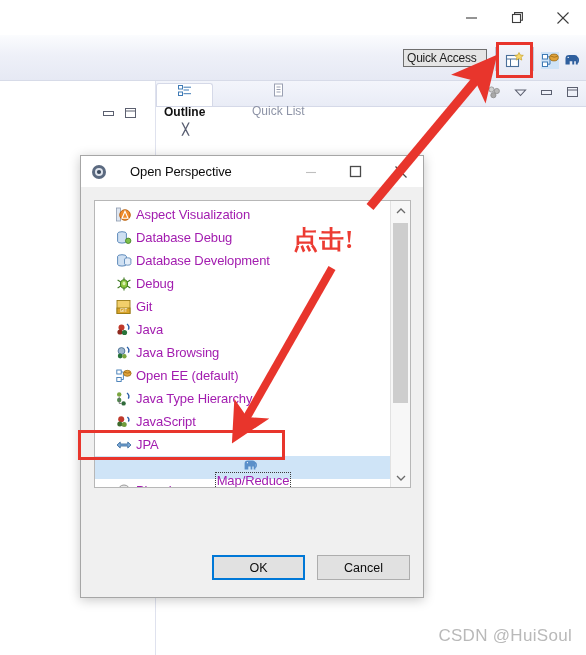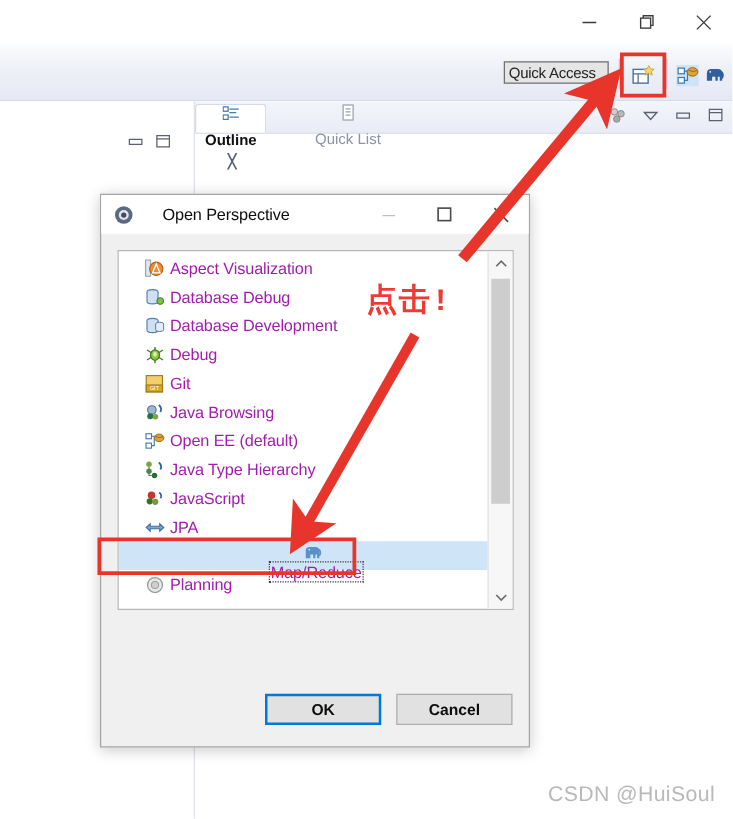--- a/index.html
+++ b/index.html
@@ -276,21 +276,20 @@
     width: 15px; height: 180px;
     background: #cdcdcd;
   }
 
   
   #dialog-buttons {
     position: absolute;
     right: 13px; bottom: 17px;
     display: flex;
     gap: 12px;
-    font-weight: bold;
   }
   .dlg-action {
     width: 93px; height: 25px;
     font-size: 12.5px;
     color: #0c0c0c;
     background: #e1e1e1;
     border: 1px solid #adadad;
     display: flex; align-items: center; justify-content: center;
     box-sizing: border-box;
   }
@@ -305,21 +304,21 @@
     pointer-events: none;
     z-index: 20;
   }
   #click-label {
     position: absolute;
     left: 293px; top: 223px;
     font-size: 25px;
     font-weight: 700;
     color: #ec3b32;
     letter-spacing: 1px;
-    font-family: Liberation Mono, monospace;
+    font-family: Liberation Serif, serif;
   }
   #highlight-row {
     position: absolute;
     left: 78px; top: 430px;
     width: 207px; height: 30px;
     border: 3px solid #e8352c;
     box-sizing: border-box;
     z-index: 21;
   }
 
@@ -554,20 +553,31 @@
           <span class="li-icon">
             <svg width="16" height="16" viewBox="0 0 16 16">
               <rect x="1" y="1.5" width="13" height="13" fill="#f2cf6b" stroke="#9a7b15" stroke-width="0.9"></rect>
               <rect x="1" y="9" width="13" height="5.5" fill="#d9a42b" stroke="#9a7b15" stroke-width="0.9"></rect>
               <text x="7.5" y="13.4" font-size="4.6" fill="#ffffff" text-anchor="middle" font-family="Liberation Sans, sans-serif">GIT</text>
             </svg>
           </span>
           <span class="li-label">Git</span>
         </div>
 
+        <div class="list-item">
+          <span class="li-icon">
+            <svg width="16" height="16" viewBox="0 0 16 16">
+              <circle cx="5.5" cy="5.5" r="3" fill="#c0392b"></circle>
+              <circle cx="4" cy="10" r="2.6" fill="#8e2b1f"></circle>
+              <circle cx="8.5" cy="10.5" r="2.6" fill="#27733a"></circle>
+              <path d="M11 2 q3 2.4 1.3 5.6" fill="none" stroke="#2b5fa8" stroke-width="1.4"></path>
+            </svg>
+          </span>
+          <span class="li-label">Java</span>
+        </div>
 
         <div class="list-item">
           <span class="li-icon">
             <svg width="16" height="16" viewBox="0 0 16 16">
               <circle cx="5.5" cy="6" r="3.4" fill="#9fb7cf" stroke="#4a6f93" stroke-width="0.9"></circle>
               <circle cx="4.2" cy="11" r="2.4" fill="#27733a"></circle>
               <circle cx="8.4" cy="11.3" r="2.2" fill="#7ba53f"></circle>
               <path d="M11 2 q3 2.4 1.3 5.6" fill="none" stroke="#2b5fa8" stroke-width="1.4"></path>
             </svg>
           </span>

